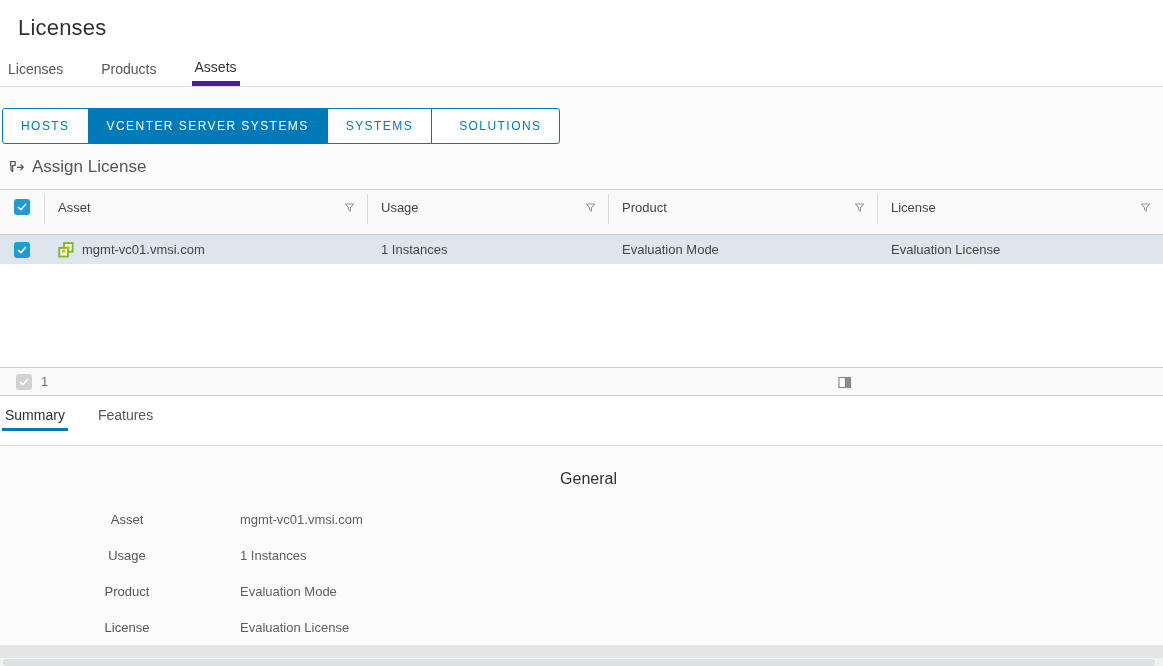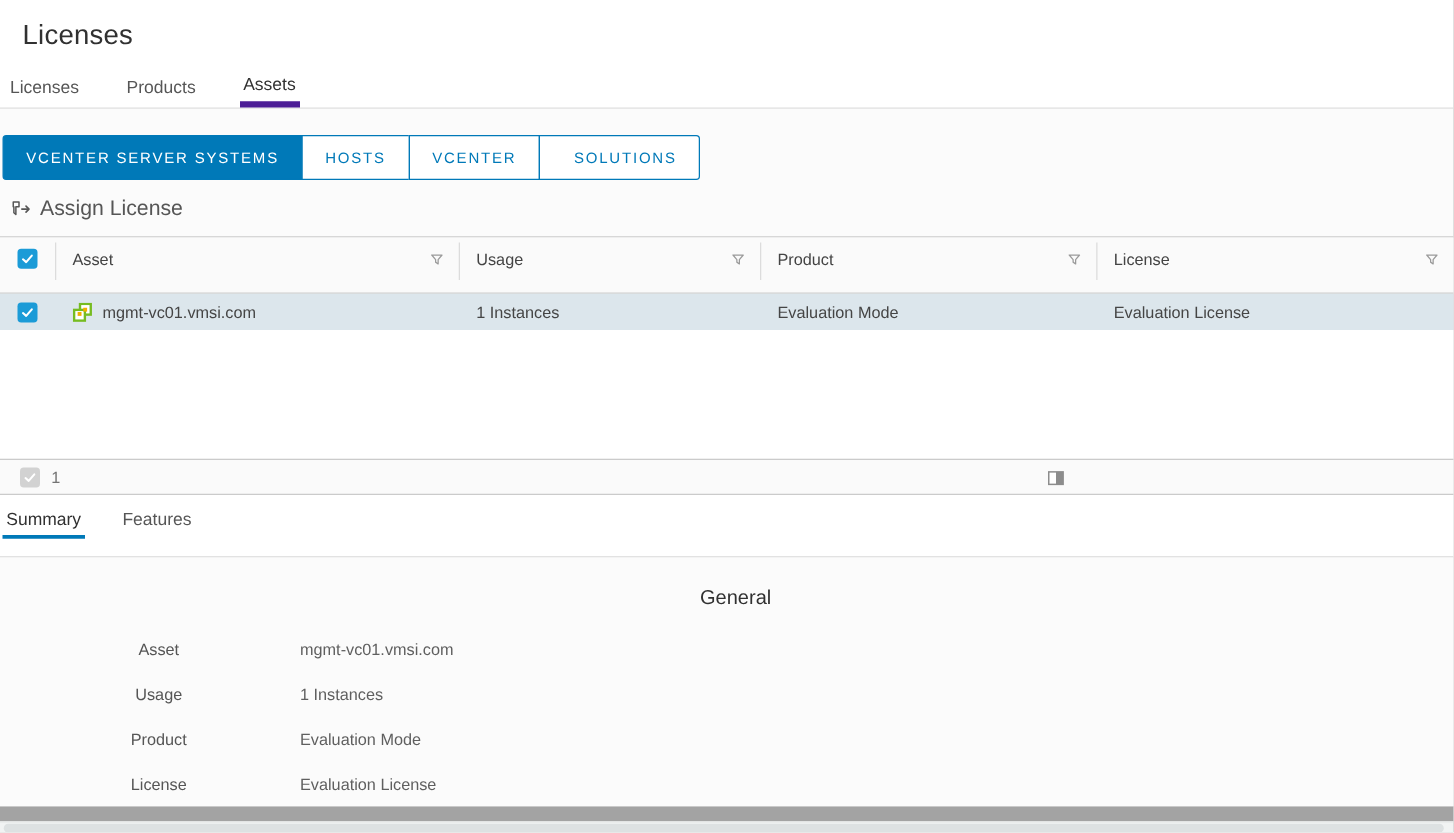--- a/index.html
+++ b/index.html
@@ -1,18 +1,18 @@
 <!DOCTYPE html>
 <html><head>
 <meta charset="utf-8">
 <style>
   * { box-sizing: border-box; margin: 0; padding: 0; }
   html,body { background:#fff; }
   body { font-family: "Liberation Sans", sans-serif; color:#454545; }
-  .page { position:relative; width:1163px; height:666px; background:#a3a3a3; overflow:hidden; }
+  .page { position:relative; width:1163px; height:666px; background:#e5e5e5; overflow:hidden; }
 
   
   .page-header { background:#fff; }
   .page-title { font-size:22px; font-weight:300; color:#313131; padding:15px 0 0 18px; letter-spacing:.2px; }
   .nav-tabs { display:flex; align-items:flex-end; padding:14px 0 0 5px; border-bottom:1px solid #dedede; }
   .nav-tab { font-size:14px; color:#565656; padding:4px 3px 9px; margin-right:32px; cursor:pointer; }
   .nav-tab.active { color:#313131; border-bottom:5px solid #4c1d95; padding-bottom:6px; }
 
   
   .content { background:#fbfbfb; }
@@ -81,23 +81,23 @@
     <div class="nav-tabs">
       <div class="nav-tab">Licenses</div>
       <div class="nav-tab">Products</div>
       <div class="nav-tab active">Assets</div>
     </div>
   </div>
 
   <div class="content">
 
     <div class="btn-group">
+      <button class="seg-btn">HOSTS</button>
       <button class="seg-btn active">VCENTER SERVER SYSTEMS</button>
-      <button class="seg-btn">HOSTS</button>
-      <button class="seg-btn">VCENTER</button>
+      <button class="seg-btn">SYSTEMS</button>
       <button class="seg-btn">SOLUTIONS</button>
     </div>
 
     <div class="action-bar">
       <span style="line-height:0;">
         <svg width="17" height="16" viewBox="0 0 17 16">
           <path d="M2.6 2.6 h4.6 v3.8 h-2.5 v6.2 l-1.6 -1.4 v-4.8 h-0.5 z" fill="none" stroke="#565656" stroke-width="1.2" stroke-linejoin="round"></path>
           <path d="M9 8.3 h6" stroke="#565656" stroke-width="1.3" fill="none"></path>
           <path d="M12.8 5.9 l2.4 2.4 -2.4 2.4" fill="none" stroke="#565656" stroke-width="1.3" stroke-linejoin="round" stroke-linecap="round"></path>
         </svg>

